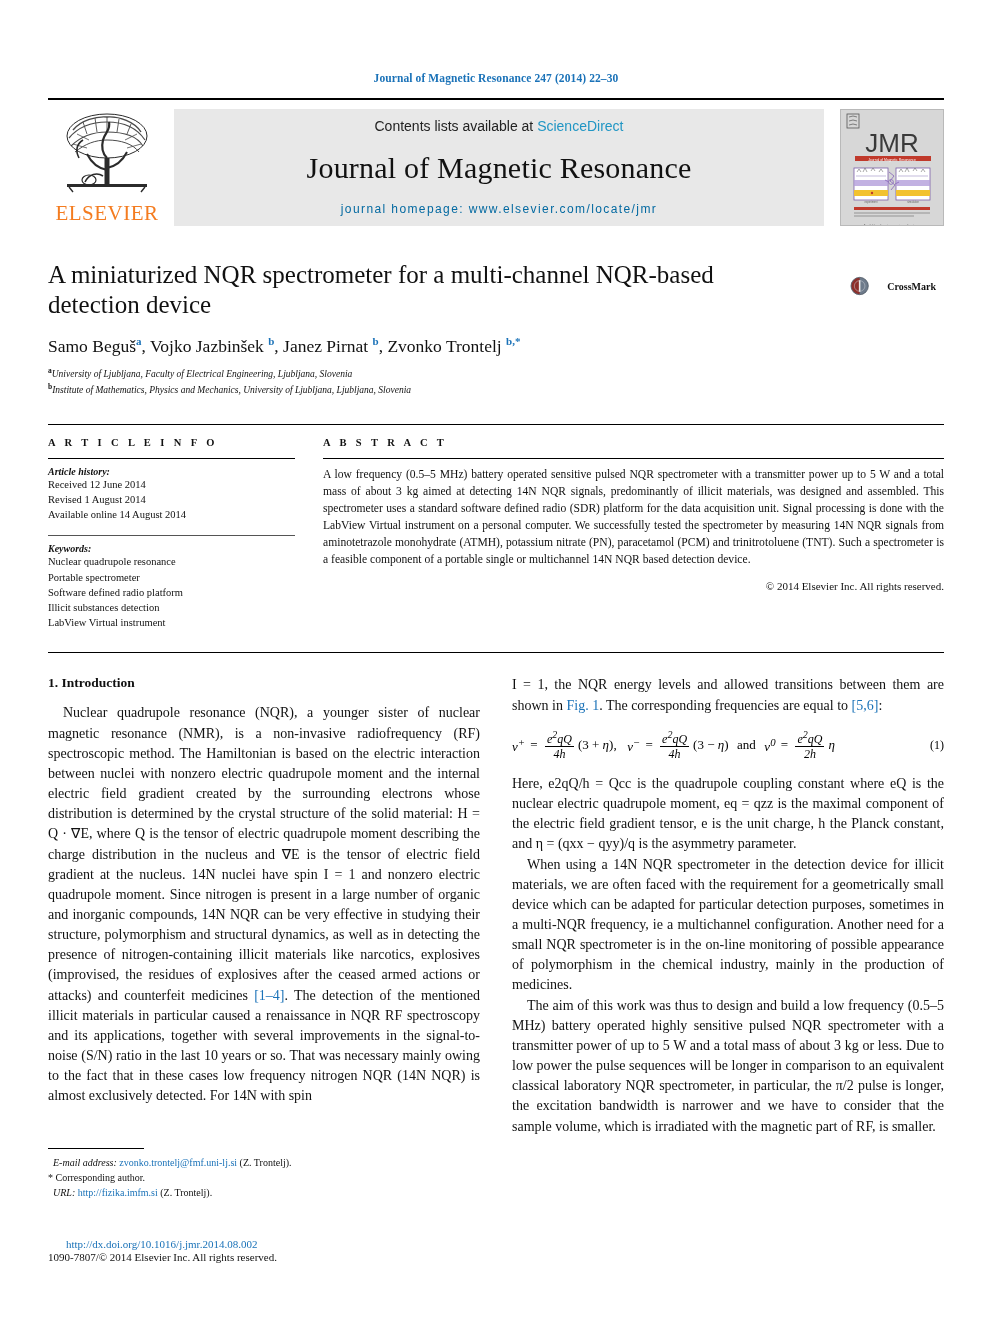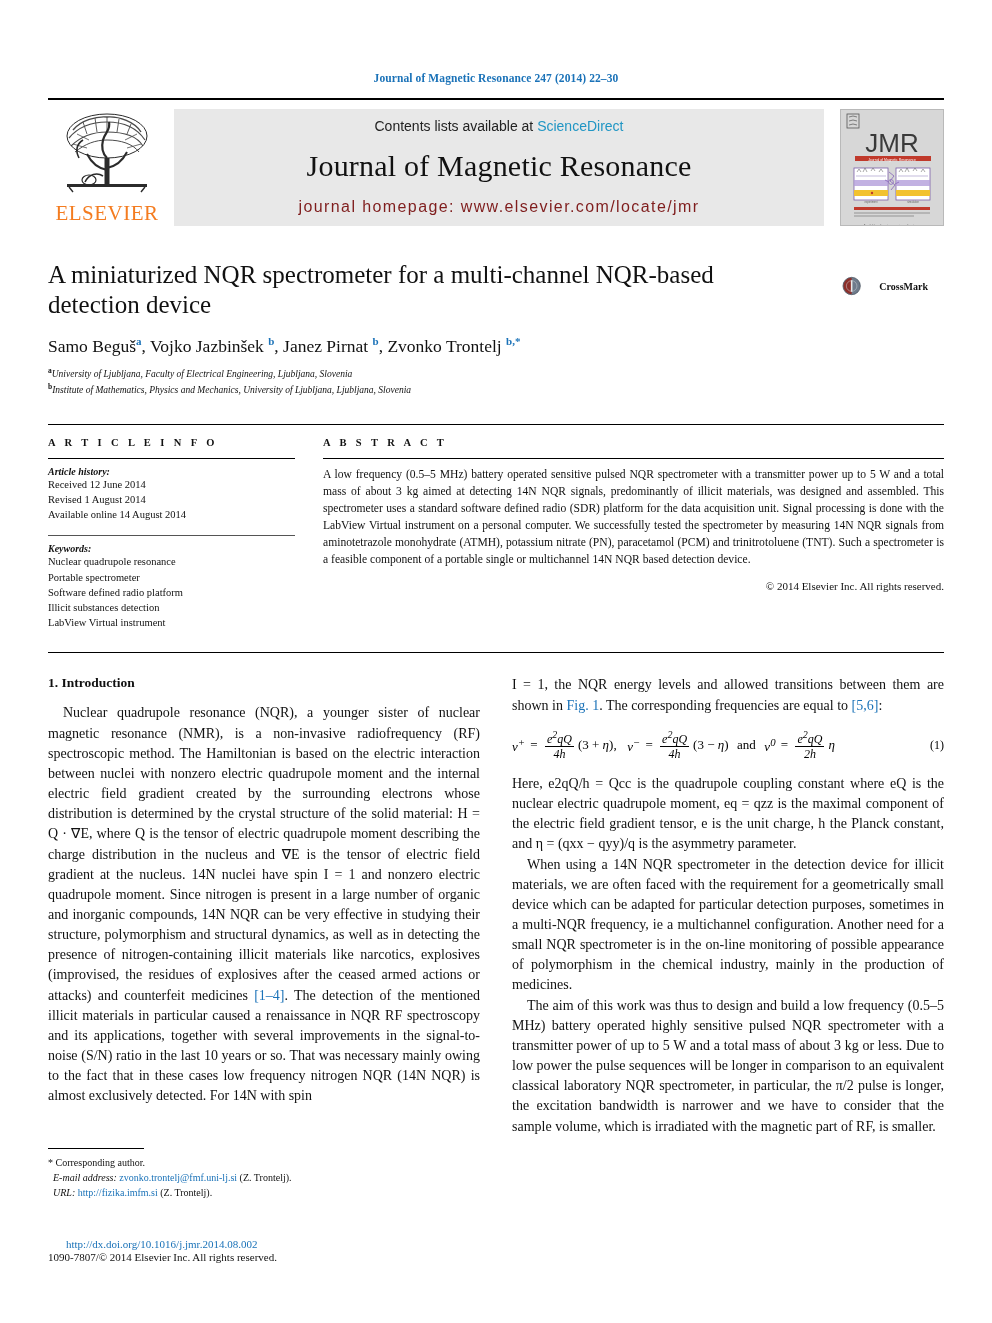--- a/index.html
+++ b/index.html
@@ -70,22 +70,22 @@
   }
   .banner-contents .sd-link { color: #2196c4; }
   .banner-title {
     font-family: "Liberation Serif", serif;
     font-size: 30px;
     color: #111;
     letter-spacing: .2px;
   }
   .banner-home {
     font-family: "Liberation Sans", sans-serif;
-    font-size: 16px;
-    color: #7f1d1d;
+    font-size: 12px;
+    color: #0369a1;
     letter-spacing: 1.4px;
   }
   .cover-thumb {
     width: 104px;
     flex: 0 0 104px;
     border: 1px solid #b9b9b9;
     background: #d4d4d4;
     position: relative;
     overflow: hidden;
     margin-left: 8px;
@@ -114,21 +114,21 @@
     font-family: "Liberation Serif", serif;
     font-style: italic;
     font-size: 9.5px;
     line-height: 1.45;
     color: #111;
   }
   .affil sup { font-style: normal; font-weight: bold; font-size: 7.5px; }
 
   .crossmark {
     position: absolute;
-    right: 16px;
+    right: 8px;
     top: 4px;
     width: 86px;
     height: 44px;
     display: flex;
     align-items: center;
     gap: 18px;
     justify-content: center;
   }
   .cm-label {
     font-family: "Liberation Serif", serif;
@@ -437,22 +437,22 @@
       </div>
 
       <p class="para noind">Here, e2qQ/h = Qcc is the quadrupole coupling constant where eQ is the nuclear electric quadrupole moment, eq = qzz is the maximal component of the electric field gradient tensor, e is the unit charge, h the Planck constant, and η = (qxx − qyy)/q is the asymmetry parameter.</p>
       <p class="para">When using a 14N NQR spectrometer in the detection device for illicit materials, we are often faced with the requirement for a geometrically small device which can be adapted for particular detection purposes, sometimes in a multi-NQR frequency, ie a multichannel configuration. Another need for a small NQR spectrometer is in the on-line monitoring of possible appearance of polymorphism in the chemical industry, mainly in the production of medicines.</p>
       <p class="para">The aim of this work was thus to design and build a low frequency (0.5–5 MHz) battery operated highly sensitive pulsed NQR spectrometer with a transmitter power of up to 5 W and a total mass of about 3 kg or less. Due to low power the pulse sequences will be longer in comparison to an equivalent classical laboratory NQR spectrometer, in particular, the π/2 pulse is longer, the excitation bandwidth is narrower and we have to consider that the sample volume, which is irradiated with the magnetic part of RF, is smaller.</p>
     </div>
   </div>
 
   <div class="footnote-area">
     <div class="fn-rule"></div>
+    <div class="fn-line">&nbsp;&nbsp;<span class="it">E-mail address:</span> <span class="lnk">zvonko.trontelj@fmf.uni-lj.si</span> <span>(Z. Trontelj).</span></div>
     <div class="fn-line">*&nbsp;<span>Corresponding author.</span></div>
-    <div class="fn-line">&nbsp;&nbsp;<span class="it">E-mail address:</span> <span class="lnk">zvonko.trontelj@fmf.uni-lj.si</span> <span>(Z. Trontelj).</span></div>
     <div class="fn-line">&nbsp;&nbsp;<span class="it">URL:</span> <span class="lnk">http://fizika.imfm.si</span> <span>(Z. Trontelj).</span></div>
   </div>
 
   <div class="footer-block">
     <div class="doi">http://dx.doi.org/10.1016/j.jmr.2014.08.002</div>
     <div class="issn">1090-7807/© 2014 Elsevier Inc. All rights reserved.</div>
   </div>
 
 </div>
 

